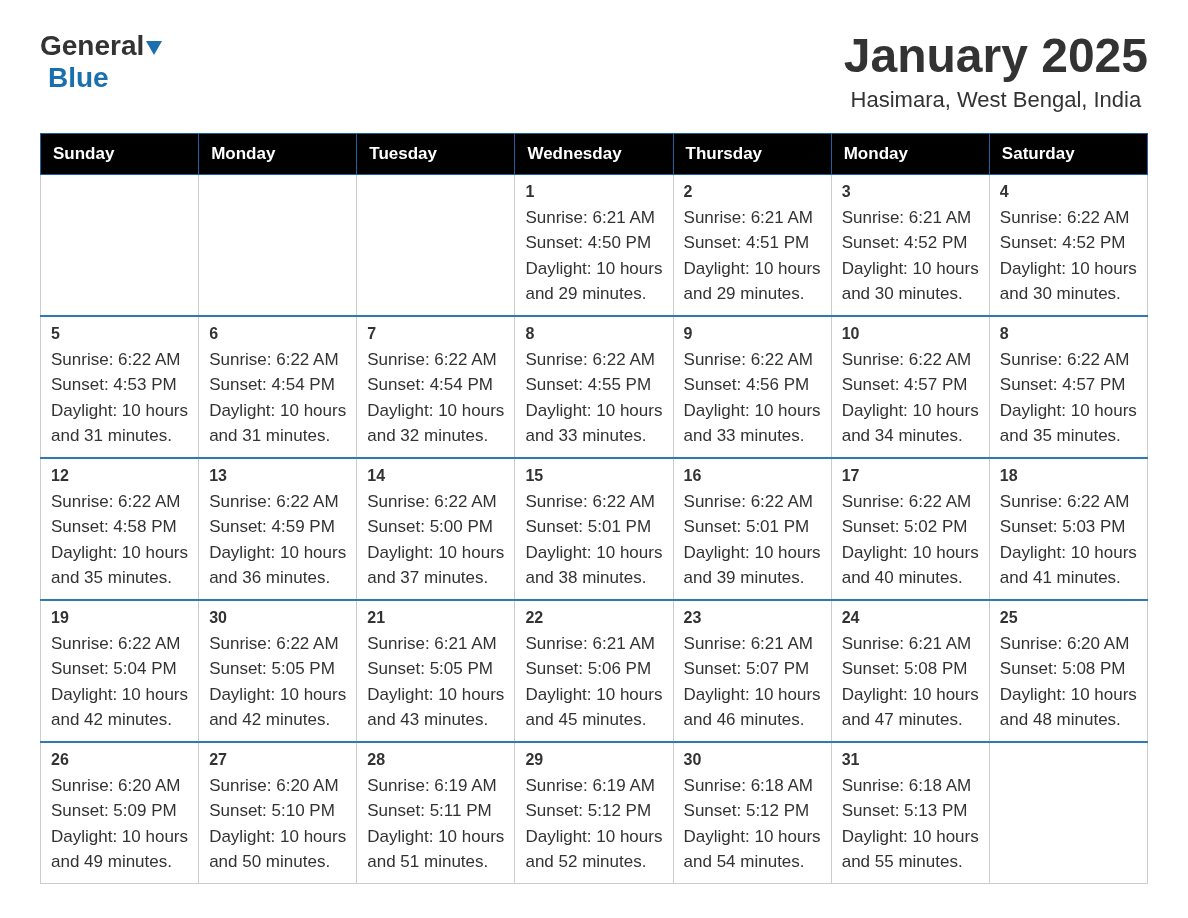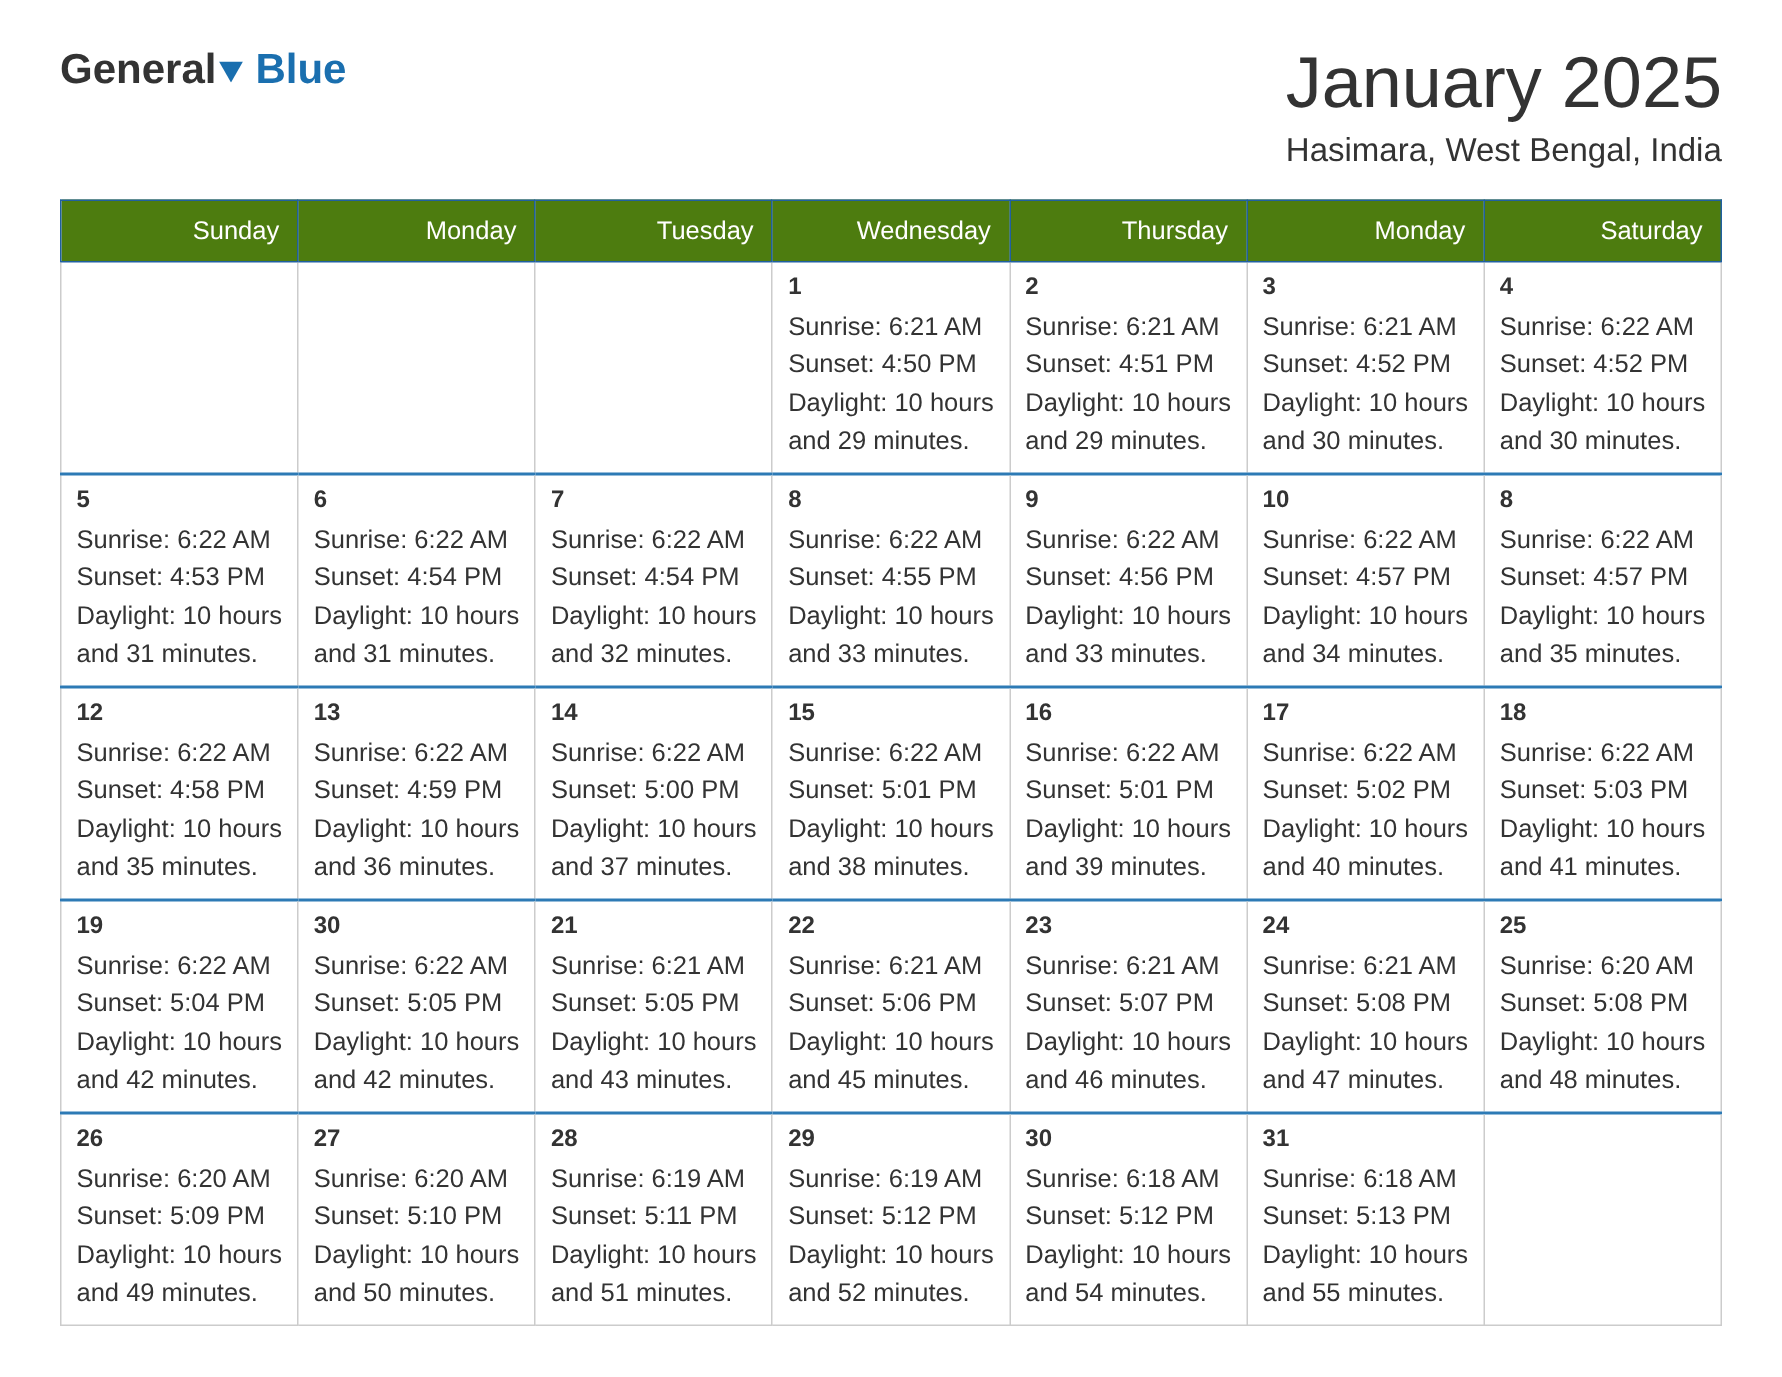--- a/index.html
+++ b/index.html
@@ -11,54 +11,54 @@
       min-height: 918px;
     }
     .header {
       display: flex;
       justify-content: space-between;
       align-items: flex-start;
       margin-bottom: 20px;
     }
     .logo {
       display: flex;
-      flex-direction: row;
+      flex-direction: column;
       align-items: flex-start;
     }
     .logo-wrapper {
       display: flex;
       align-items: baseline;
     }
     .title-block {
       text-align: right;
     }
     .month-year {
       font-size: 48px;
-      font-weight: normal;
+      font-weight: bold;
       color: #333;
       line-height: 1.1;
     }
     .location {
       font-size: 22px;
       color: #333;
       margin-top: 4px;
       text-align: center;
     }
     .calendar {
       width: 100%;
       border-collapse: collapse;
       border: 1px solid #aaa;
     }
     .calendar th {
-      background-color: #4d7c0f;
+      background-color: #000000;
       color: #fff;
       font-size: 17px;
-      font-weight: normal;
+      font-weight: bold;
       padding: 10px 12px;
-      text-align: right;
+      text-align: left;
       border: 1px solid #2060a0;
     }
     .calendar td {
       vertical-align: top;
       padding: 8px 10px;
       border: 1px solid #ccc;
       width: 14.28%;
       font-size: 13px;
       color: #333;
       min-height: 100px;

